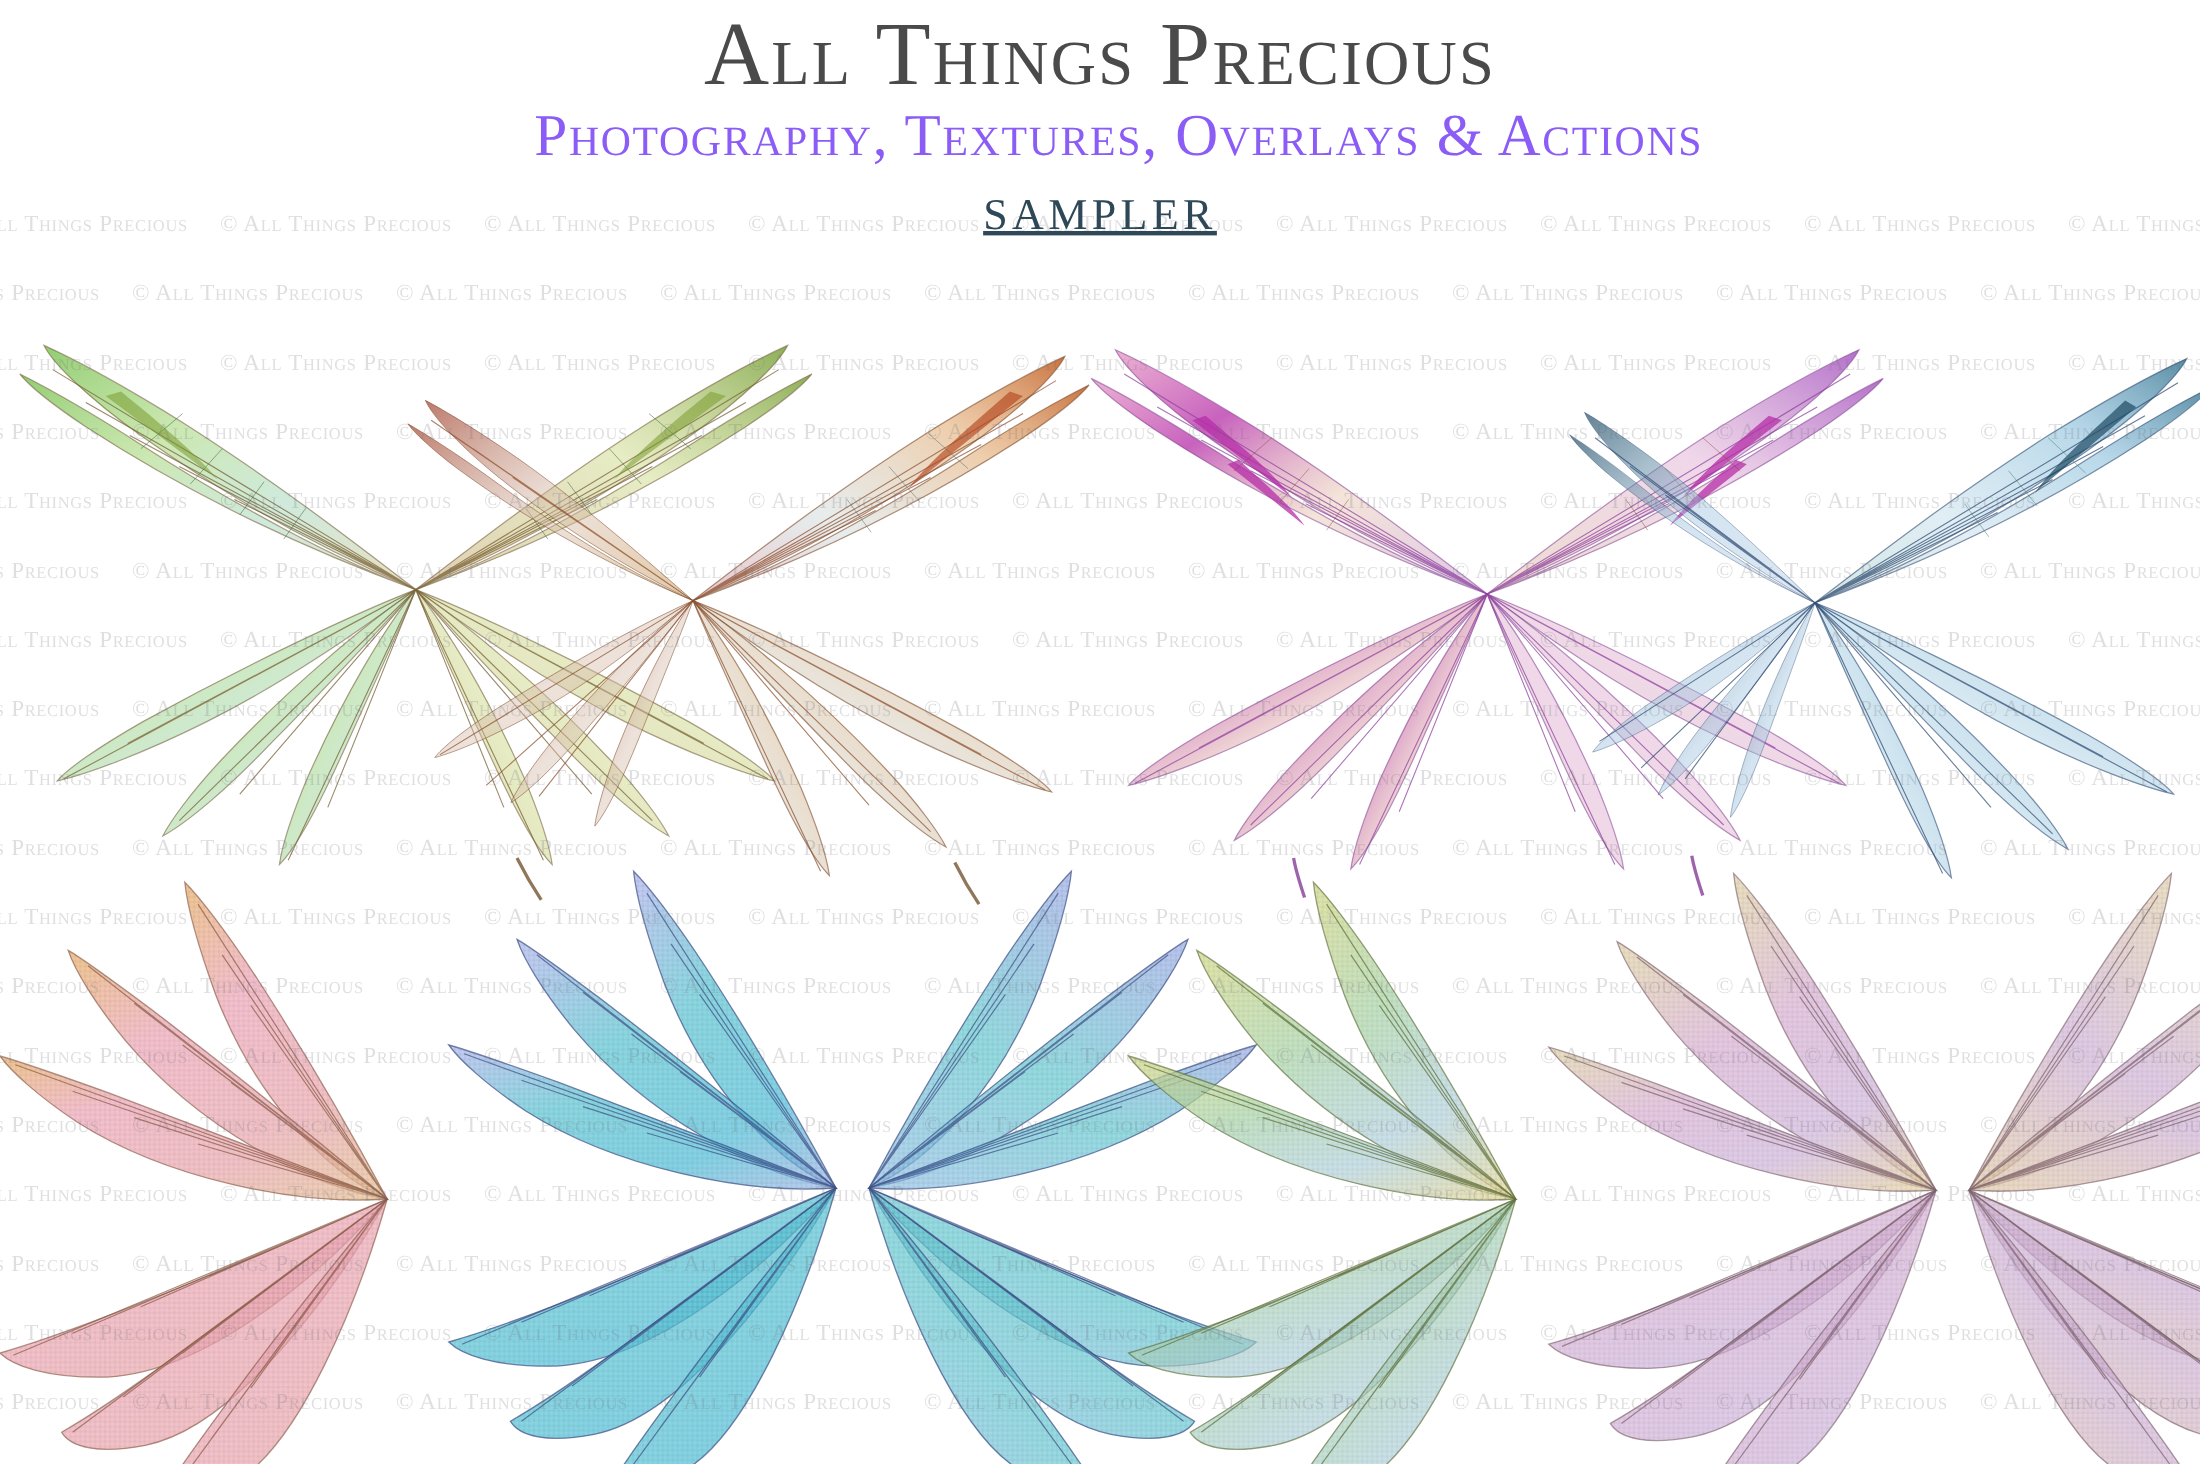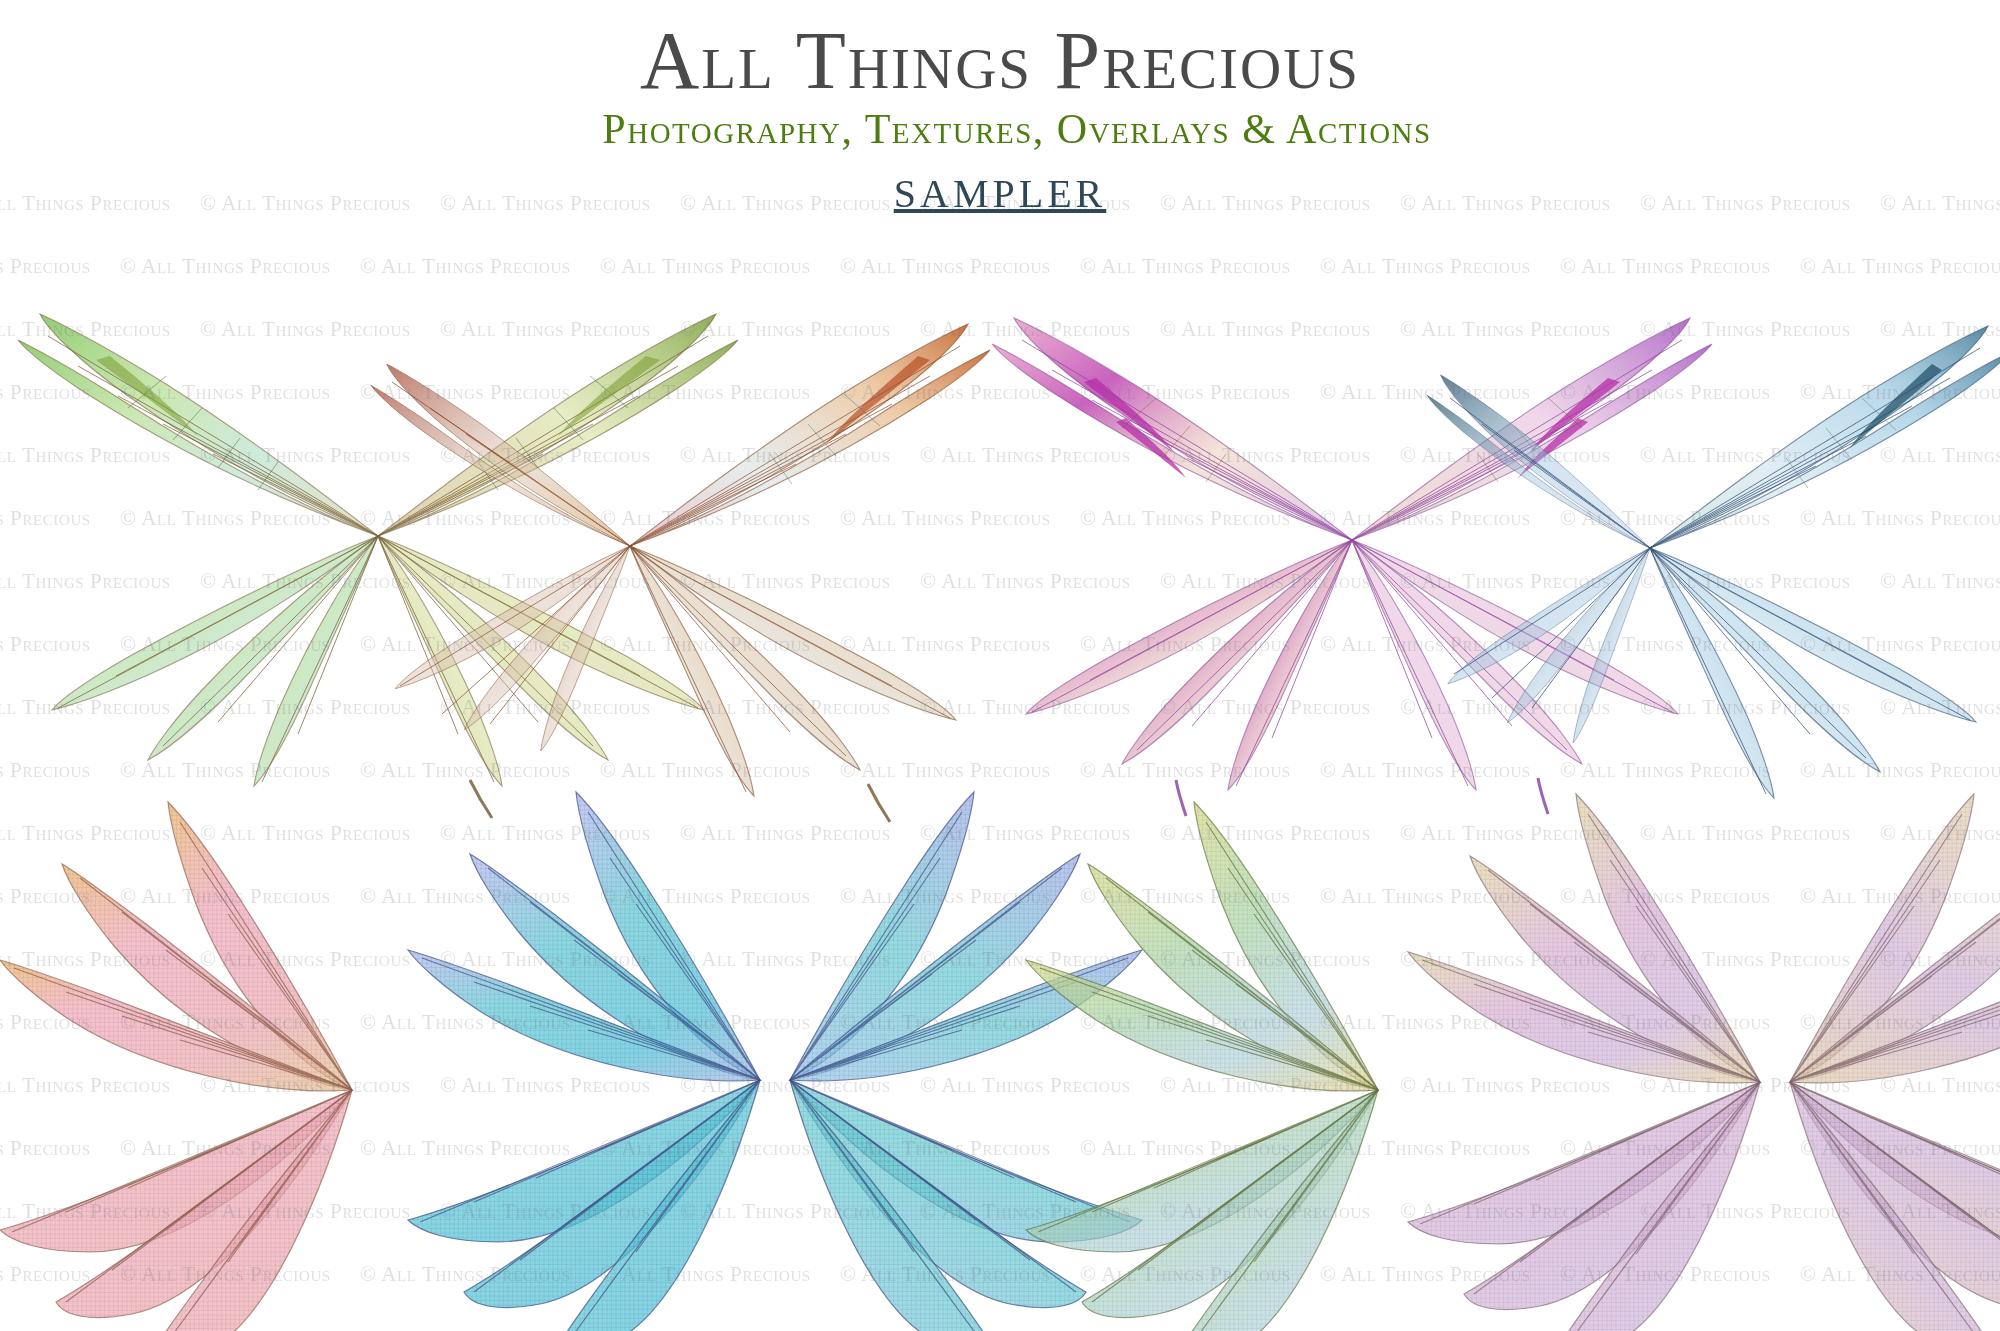--- a/index.html
+++ b/index.html
@@ -5,36 +5,36 @@
   html,body{margin:0;padding:0;background:#fff;}
   #page{
     position:relative;
     width:2000px;height:1331px;
     background:#ffffff;
     overflow:hidden;
     font-family:"Liberation Serif", serif;
   }
 
   
-  .header{position:absolute;left:0;top:12px;width:2000px;text-align:center;z-index:5;}
+  .header{position:absolute;left:0;top:0;width:2000px;text-align:center;z-index:5;}
   .brand-title{
     font-family:"Liberation Serif", serif;
     font-size:82px;
     letter-spacing:2px;
     color:#4a4a4a;
     margin:6px 0 0 0;
     line-height:1.05;
     font-variant:small-caps;
     font-weight:400;
   }
   .brand-sub{
     font-family:"Liberation Serif", serif;
-    font-size:42px;
+    font-size:54px;
     letter-spacing:1.5px;
-    color:#4d7c0f;
+    color:#8b5cf6;
     margin:2px 0 0 0;
     line-height:1.1;
     font-variant:small-caps;
     font-weight:400;
     padding-left:34px;
   }
   .sampler{
     font-family:"Liberation Serif", serif;
     font-size:40px;
     letter-spacing:4px;

